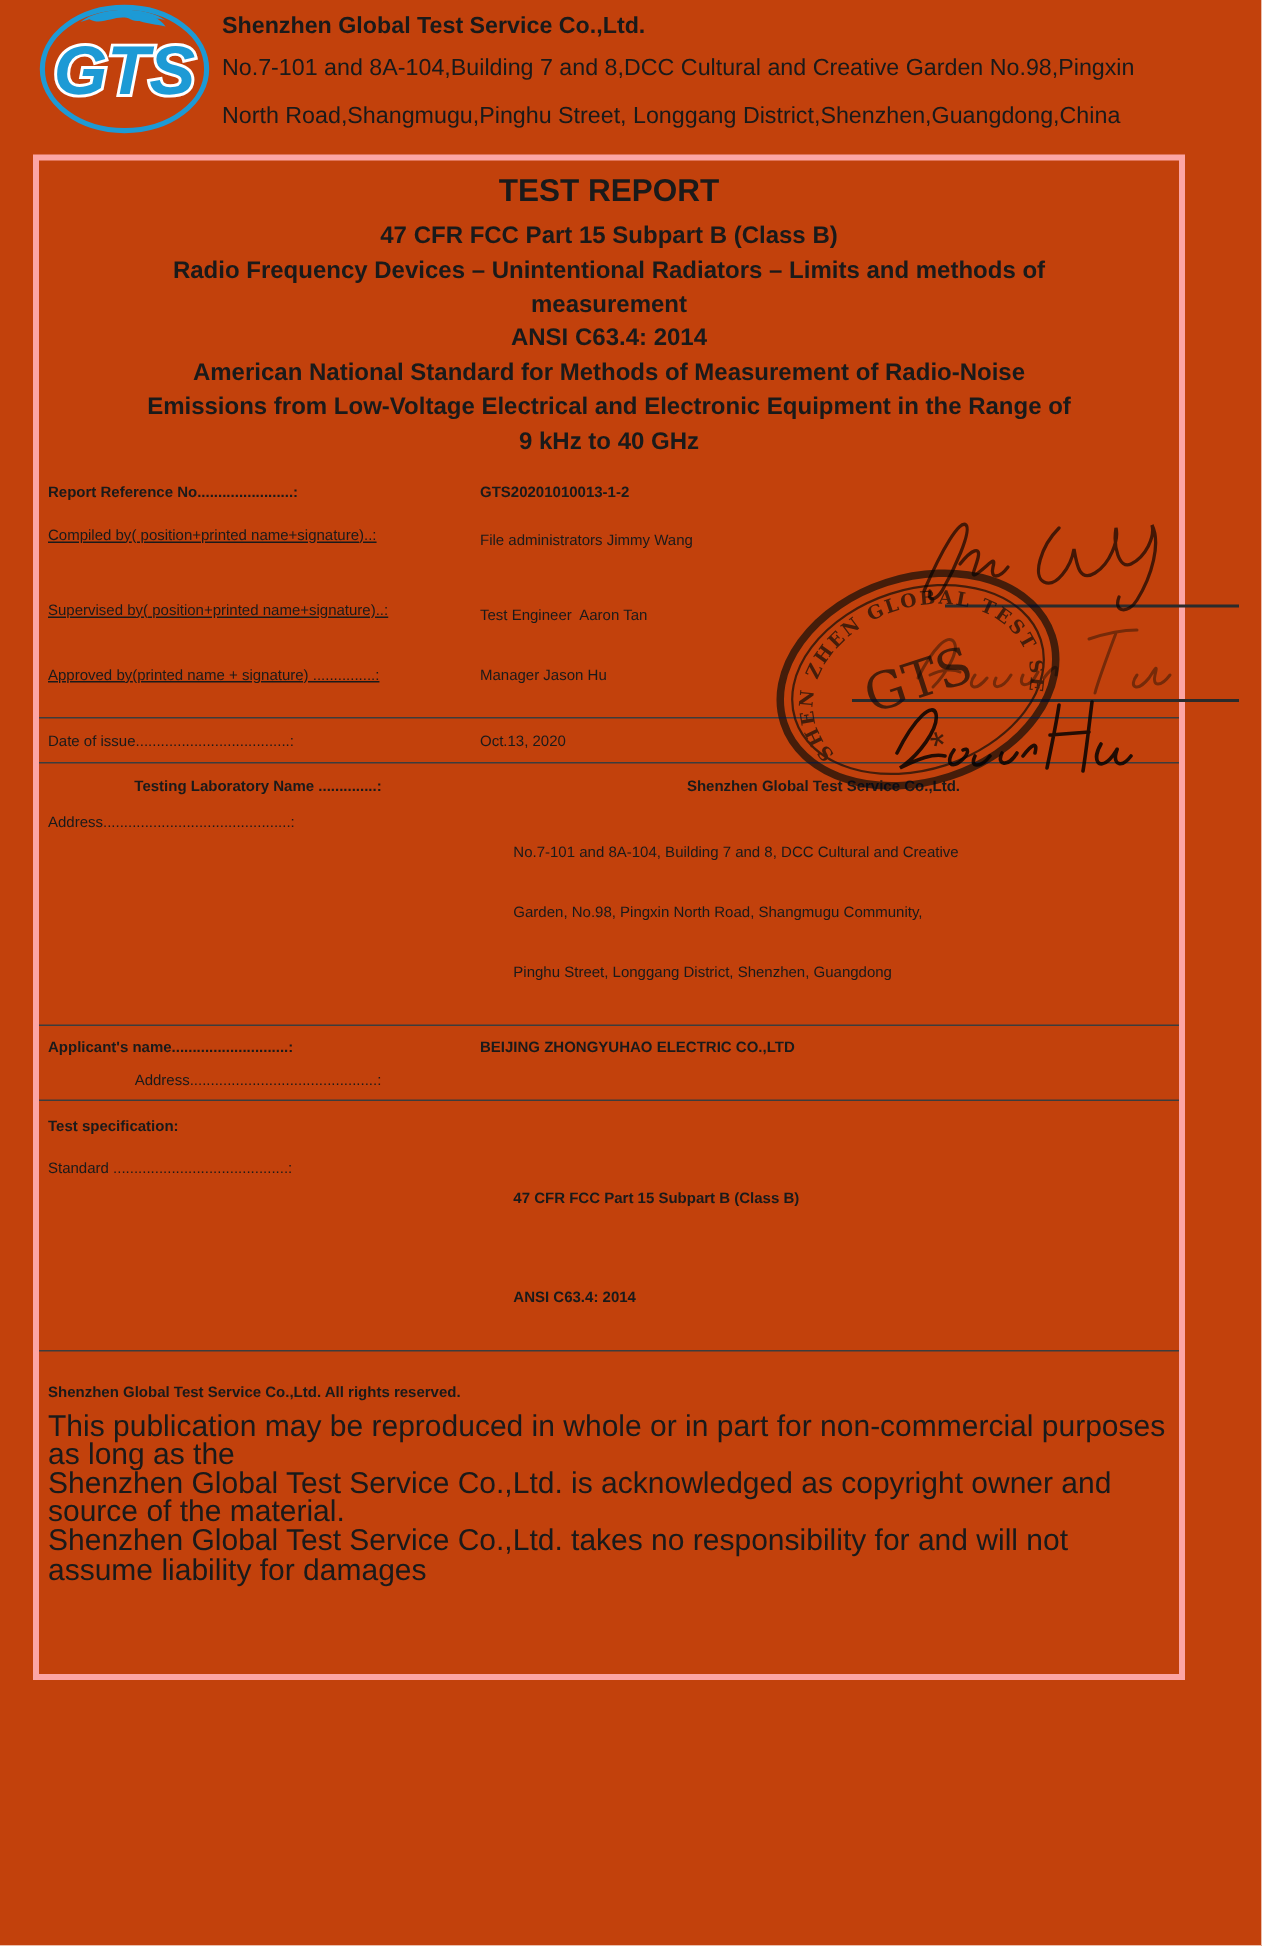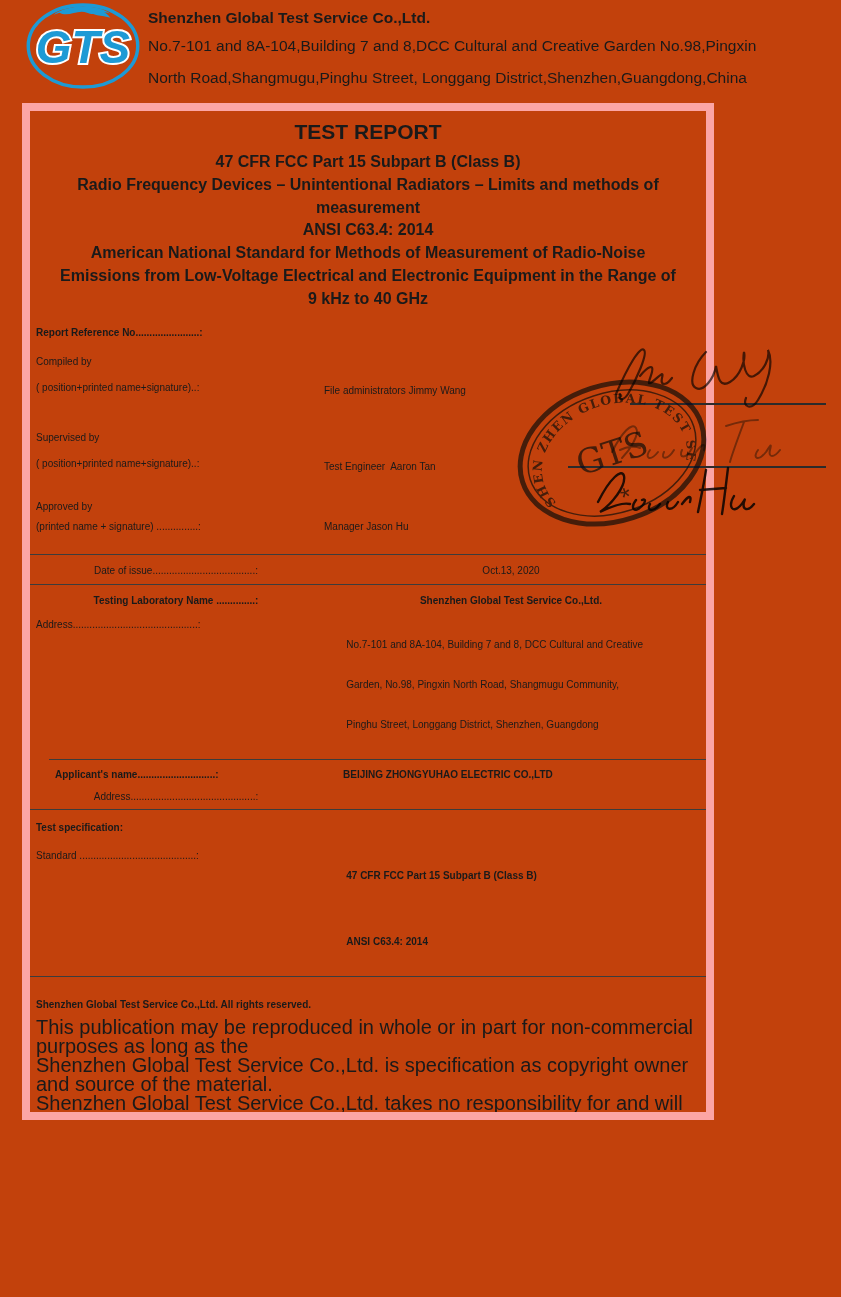--- a/index.html
+++ b/index.html
@@ -7,36 +7,36 @@
         font-family:"Liberation Sans","DejaVu Sans",sans-serif;color:#1a1a1a;}
 
   
   .header{position:absolute;top:2px;left:24px;display:flex;align-items:flex-start;}
   .logo{flex:0 0 auto;}
   .header-text{margin-left:6px;font-size:15.5px;}
   .company-name{font-weight:bold;margin-top:6px;line-height:20px;}
   .hdr-addr{line-height:28px;margin-top:4px;}
 
   
-  .doc-box{position:absolute;top:103px;left:22px;width:692px;height:1017px;
-           box-sizing:border-box;border:8px solid #fca5a5;overflow:hidden;background:transparent;}
+  .doc-box{position:absolute;top:103px;left:22px;width:768px;height:1017px;
+           box-sizing:border-box;border:4px solid #fca5a5;overflow:hidden;background:transparent;}
   .title-wrap{padding:8px 10px 4px;}
   .doc-title{font-size:21px;line-height:26px;font-weight:bold;text-align:center;margin:0 0 6px 0;}
   .sub{font-size:16px;line-height:22.8px;font-weight:bold;text-align:center;}
 
   
   .row{display:flex;padding:4px 8px 4px 6px;font-size:10px;line-height:20px;}
   .lbl{flex:0 0 280px;white-space:nowrap;overflow:hidden;}
   .val{flex:1;padding-left:8px;white-space:pre-wrap;}
   .b{font-weight:bold;}
   .rule{border-top:1px solid #3c3c3c;}
-  .mt16{margin-top:16px;} .mt12{margin-top:12px;} .mt13{margin-top:13px;} .mt4{margin-top:4px;margin-left:19px;}
+  .mt16{margin-top:16px;} .mt12{margin-top:12px;} .mt13{margin-top:13px;} .mt4{margin-top:4px;}
   .pt8{padding-top:8px;} .pt6{padding-top:6px;} .pt5{padding-top:5px;} .pt4{padding-top:4px;} .pt2{padding-top:2px;}
-  .pb0{padding-bottom:0;} .pb2{padding-bottom:2px;text-align:center;} .pb3{padding-bottom:3px;text-align:center;} .pb4{padding-bottom:4px;}
-  .row2 .lbl{display:flex;flex-direction:column;}
+  .pb0{padding-bottom:0;} .pb2{padding-bottom:2px;text-align:center;} .pb3{padding-bottom:3px;} .pb4{padding-bottom:4px;}
+  .row2 .lbl{display:flex;flex-direction:row;text-decoration:underline;}
   .row2 .lbl span{line-height:26px;}
   .row2{align-items:flex-end;}
   .row2.tight .lbl span{line-height:20px;}
   .vgap{height:6px;}
   .fullrow{padding:18px 8px 3px 6px;font-size:10px;line-height:20px;}
   .para{padding:0 8px 2px 6px;font-size:20px;line-height:19.2px;}
 
   
   .stamp{position:absolute;left:512px;top:378px;width:200px;height:150px;
          transform:rotate(-18deg);opacity:.85;mix-blend-mode:multiply;}
@@ -72,20 +72,21 @@
       <div class="sub">Radio Frequency Devices – Unintentional Radiators – Limits and methods of</div>
       <div class="sub">measurement</div>
       <div class="sub">ANSI C63.4: 2014</div>
       <div class="sub">American National Standard for Methods of Measurement of Radio-Noise</div>
       <div class="sub">Emissions from Low-Voltage Electrical and Electronic Equipment in the Range of</div>
       <div class="sub">9 kHz to 40 GHz</div>
     </div>
 
     <div class="row pt8 pb4">
       <span class="lbl b">Report Reference No.......................:</span>
+      <span class="val b">GTS20201010013-1-2</span>
     </div>
 
     <div class="row row2 pt2">
       <span class="lbl">
         <span>Compiled by</span>
         <span>( position+printed name+signature)..:</span>
       </span>
       <span class="val">File administrators Jimmy Wang</span>
     </div>
 
@@ -143,21 +144,21 @@
         <span class="b">47 CFR FCC Part 15 Subpart B (Class B)</span>
         <span class="vgap" style="display:block;"></span>
         <span class="b">ANSI C63.4: 2014</span>
       </span>
     </div>
 
     <div class="fullrow rule b">Shenzhen Global Test Service Co.,Ltd. All rights reserved.</div>
 
     <div class="para">
       <span>This publication may be reproduced in whole or in part for non-commercial purposes as long as the</span><br>
-      <span>Shenzhen Global Test Service Co.,Ltd. is specification as copyright owner and source of the material.</span><br>
+      <span>Shenzhen Global Test Service Co.,Ltd. is acknowledged as copyright owner and source of the material.</span><br>
       <span>Shenzhen Global Test Service Co.,Ltd. takes no responsibility for and will not assume liability for damages</span><br>
       
     </div>
 
   </div>
 
   <div class="sigline" id="sigline1"></div>
   <div class="sigline" id="sigline2"></div>
 
   <svg class="sig" style="left:588px;top:336px;" width="210" height="72" viewBox="0 0 210 72">

